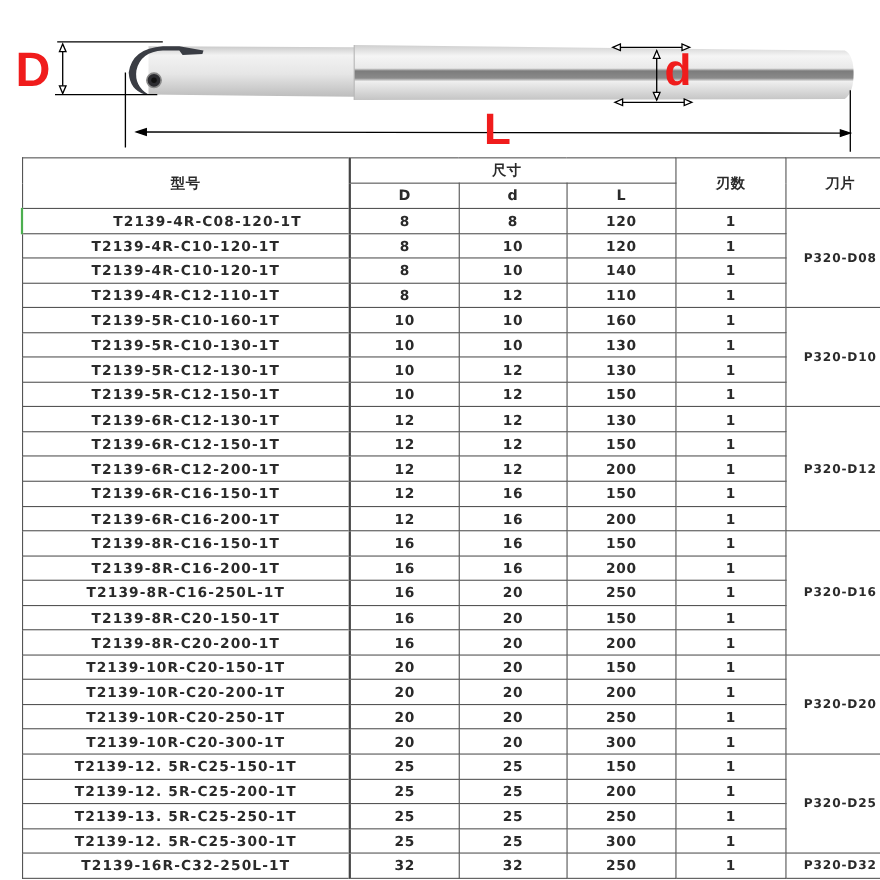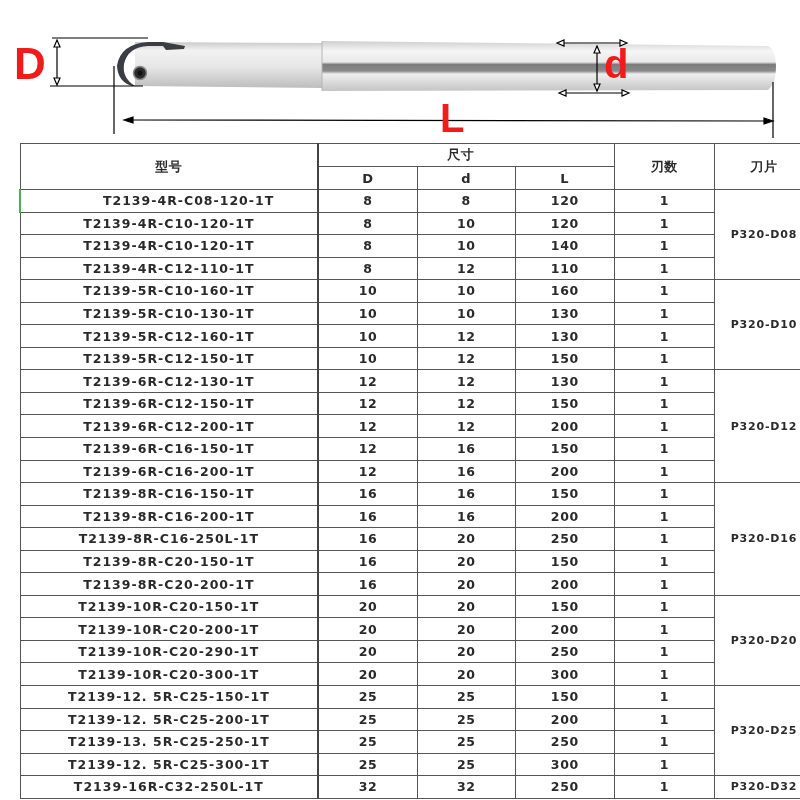--- a/index.html
+++ b/index.html
@@ -171,21 +171,21 @@
         <td class="insert" rowspan="4">P320-D10</td>
       </tr>
       <tr class="data">
         <td class="model">T2139-5R-C10-130-1T</td>
         <td class="thick-left">10</td>
         <td>10</td>
         <td>130</td>
         <td>1</td>
       </tr>
       <tr class="data">
-        <td class="model">T2139-5R-C12-160-1T</td>
+        <td class="model">T2139-5R-C12-130-1T</td>
         <td class="thick-left">10</td>
         <td>12</td>
         <td>130</td>
         <td>1</td>
       </tr>
       <tr class="data">
         <td class="model">T2139-5R-C12-150-1T</td>
         <td class="thick-left">10</td>
         <td>12</td>
         <td>150</td>
@@ -272,21 +272,21 @@
         <td class="insert" rowspan="4">P320-D20</td>
       </tr>
       <tr class="data">
         <td class="model">T2139-10R-C20-200-1T</td>
         <td class="thick-left">20</td>
         <td>20</td>
         <td>200</td>
         <td>1</td>
       </tr>
       <tr class="data">
-        <td class="model">T2139-10R-C20-290-1T</td>
+        <td class="model">T2139-10R-C20-250-1T</td>
         <td class="thick-left">20</td>
         <td>20</td>
         <td>250</td>
         <td>1</td>
       </tr>
       <tr class="data">
         <td class="model">T2139-10R-C20-300-1T</td>
         <td class="thick-left">20</td>
         <td>20</td>
         <td>300</td>

